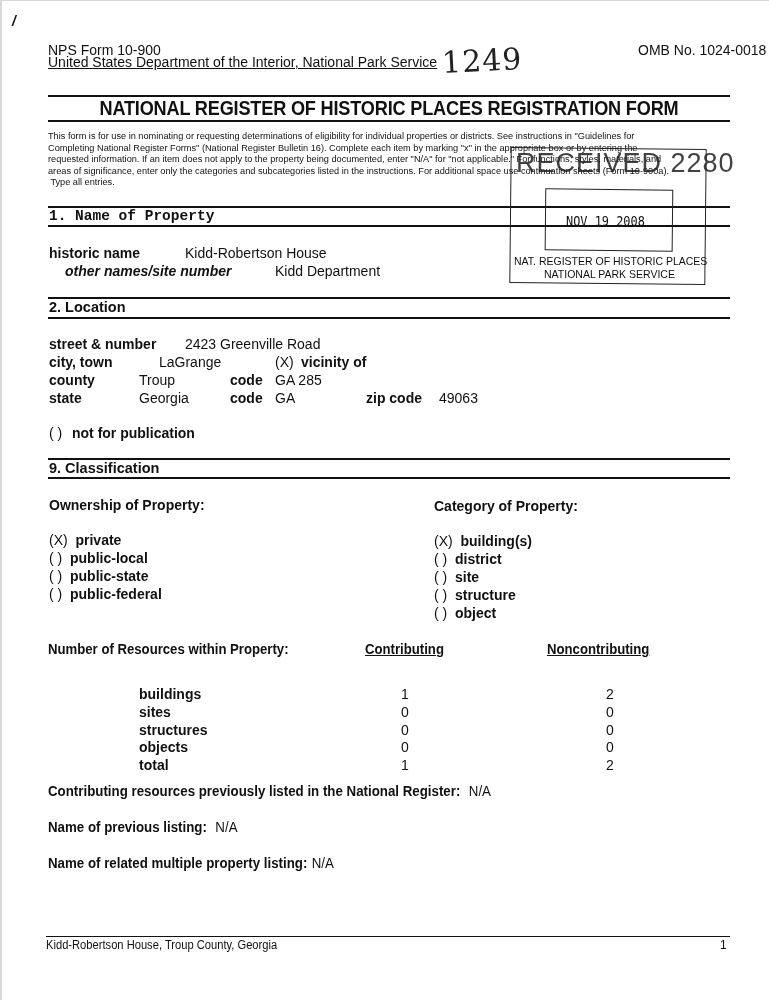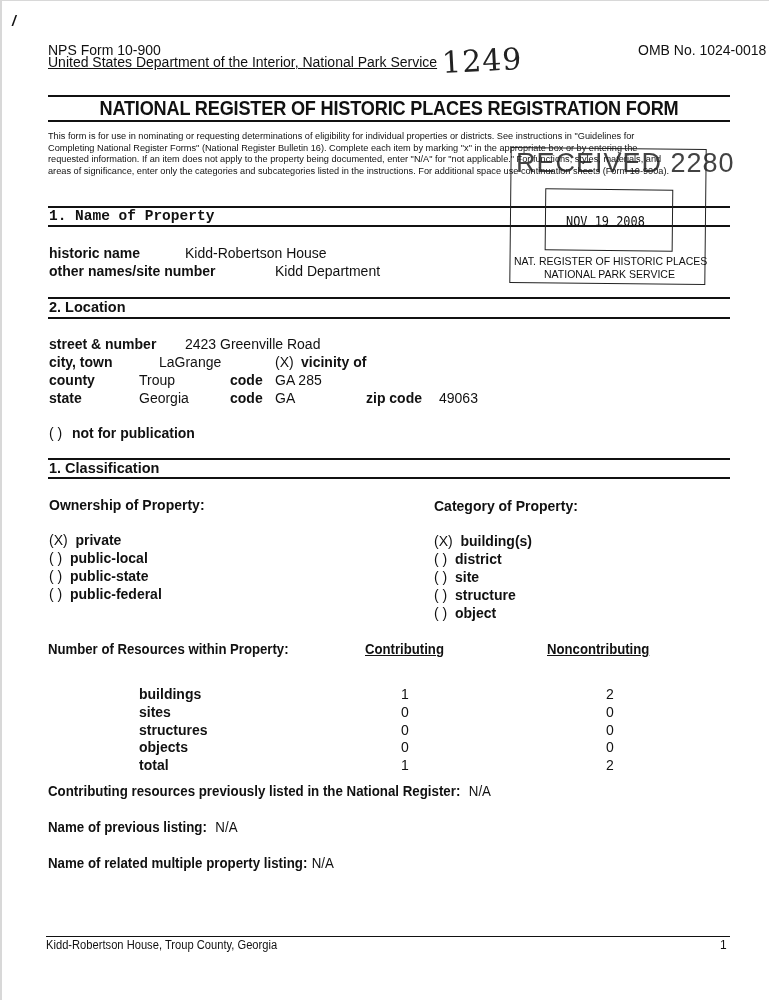--- a/index.html
+++ b/index.html
@@ -43,37 +43,38 @@
 
   <div class="title-rule-top"></div>
   <div class="abs title">NATIONAL REGISTER OF HISTORIC PLACES REGISTRATION FORM</div>
   <div class="title-rule-bot"></div>
 
   <div class="abs intro">
     <div>This form is for use in nominating or requesting determinations of eligibility for individual properties or districts.  See instructions in "Guidelines for</div>
     <div>Completing National Register Forms" (National Register Bulletin 16).  Complete each item by marking "x" in the appropriate box or by entering the</div>
     <div>requested information.  If an item does not apply to the property being documented, enter "N/A" for "not applicable."  For functions, styles, materials, and</div>
     <div>areas of significance, enter only the categories and subcategories listed in the instructions.  For additional space use continuation sheets (Form 10-900a).</div>
+    <div style="white-space:pre;"> Type all entries.</div>
   </div>
 
   <div class="section-rule" style="top:205px;"></div>
   <div class="abs section-head" style="left:47px; top:207px;font-family:Liberation Mono, monospace;">1. Name of Property</div>
   <div class="section-rule" style="top:224px;"></div>
 
   <div class="stamp">
     <div class="stamp-inner"></div>
   </div>
   <div class="abs stamp-received">RECEIVED 2280</div>
   <div class="abs stamp-date">NOV 19 2008</div>
   <div class="abs stamp-l1">NAT. REGISTER OF HISTORIC PLACES</div>
   <div class="abs stamp-l2">NATIONAL PARK SERVICE</div>
 
   <div class="abs lbl" style="left:47px; top:244px;">historic name</div>
   <div class="abs val" style="left:183px; top:244px;">Kidd-Robertson House</div>
-  <div class="abs lbl" style="left:47px; top:262px;">other names/site number</div>
+  <div class="abs lbl" style="left:63px; top:262px;font-style:italic;">other names/site number</div>
   <div class="abs val" style="left:273px; top:262px;">Kidd Department</div>
 
   <div class="section-rule" style="top:296px;"></div>
   <div class="abs section-head" style="left:47px; top:298px;">2.  Location</div>
   <div class="section-rule" style="top:316px;"></div>
 
   <div class="abs lbl" style="left:47px; top:335px;">street &amp; number</div>
   <div class="abs val" style="left:183px; top:335px;">2423 Greenville Road</div>
 
   <div class="abs lbl" style="left:47px; top:353px;">city, town</div>
@@ -90,21 +91,21 @@
   <div class="abs val" style="left:137px; top:389px;">Georgia</div>
   <div class="abs lbl" style="left:228px; top:389px;">code</div>
   <div class="abs val" style="left:273px; top:389px;">GA</div>
   <div class="abs lbl" style="left:364px; top:389px;">zip code</div>
   <div class="abs val" style="left:437px; top:389px;">49063</div>
 
   <div class="abs val" style="left:47px; top:424px;">( )</div>
   <div class="abs lbl" style="left:70px; top:424px;">not for publication</div>
 
   <div class="section-rule" style="top:457px;"></div>
-  <div class="abs section-head" style="left:47px; top:459px;">1.  Classification</div>
+  <div class="abs section-head" style="left:47px; top:459px;">9.  Classification</div>
   <div class="section-rule" style="top:476px;"></div>
 
   <div class="abs lbl" style="left:47px; top:496px;">Ownership of Property:</div>
   <div class="abs lbl" style="left:432px; top:497px;">Category of Property:</div>
 
   <div class="abs row" style="left:47px; top:531px;">
     <span class="val">(X)</span>&nbsp;
     <span class="lbl">private</span>
   </div>
   <div class="abs row" style="left:47px; top:549px;">

